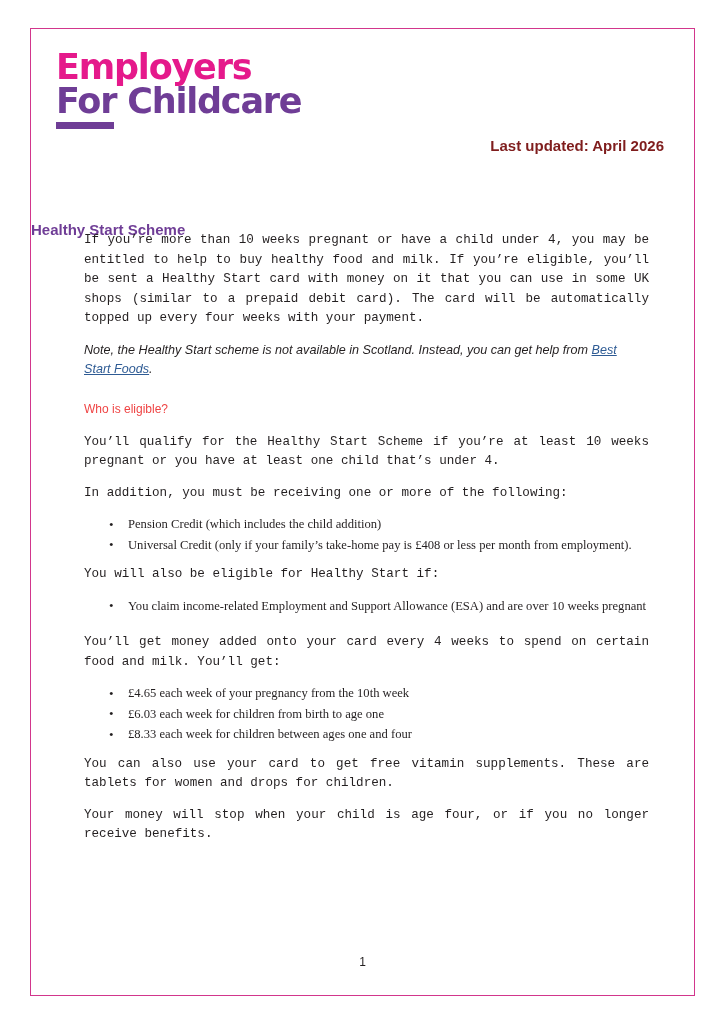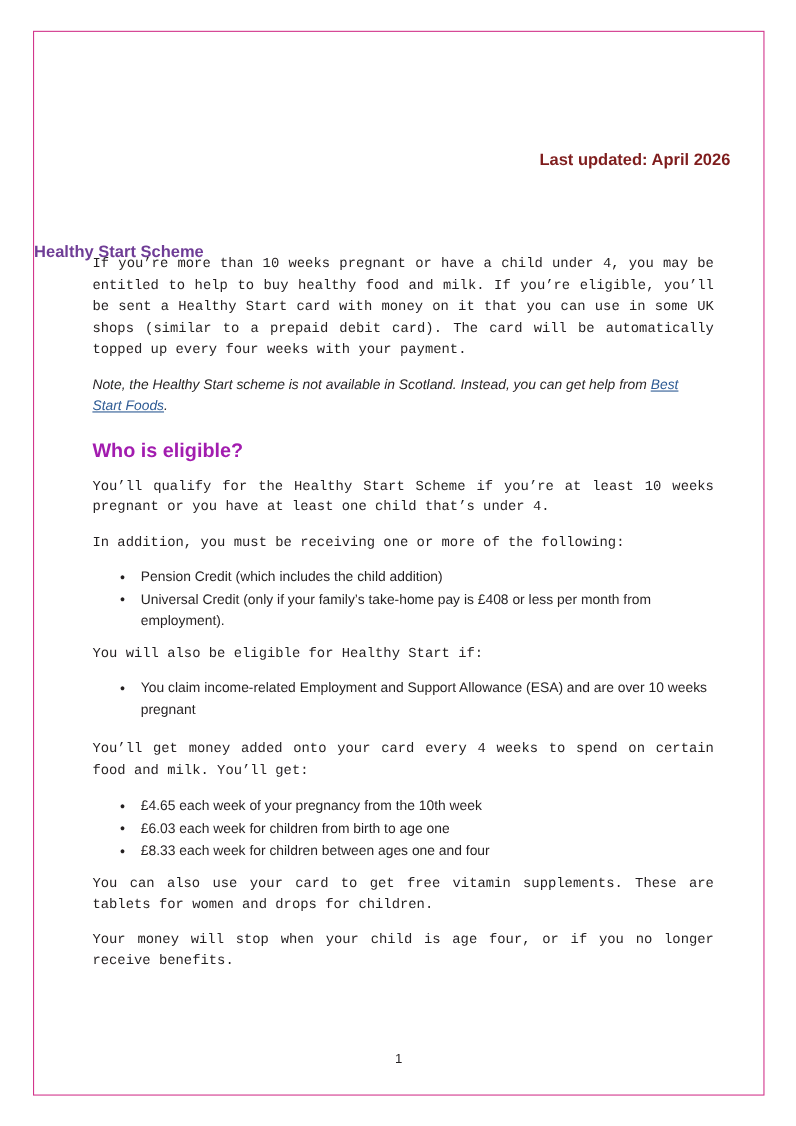--- a/index.html
+++ b/index.html
@@ -116,31 +116,32 @@
     color: #231f20;
   }
   a.inline-link {
     color: #2e5b94;
     text-decoration: underline;
     font-style: italic;
   }
 
   h2.section-heading {
     margin: 20px 0 8px 0;
-    font-size: 18px;
-    font-weight: bold;
-    color: #a21caf;
+    font-size: 12px;
+    font-weight: normal;
+    color: #ef4444;
     line-height: 18px;
   }
   h2.section-heading.tight { margin-top: 18px; }
 
   ul.bullets {
     margin: 4px 0 10px 0;
     padding-left: 42px;
     list-style: none;
+    font-family: Liberation Serif, serif;
   }
   ul.bullets li {
     position: relative;
     font-size: 12.6px;
     line-height: 19.5px;
     margin-bottom: 1px;
     padding-left: 2px;
     color: #231f20;
   }
   ul.bullets li::before {
@@ -164,20 +165,25 @@
     font-size: 12px;
     color: #231f20;
   }
 </style>
 </head>
 <body>
 
 <div class="page-frame">
   <div class="page-inner">
 
+    <div class="logo">
+      <div class="logo-line1">Employers</div>
+      <div class="logo-line2">For Childcare</div>
+      <div class="logo-underline"></div>
+    </div>
 
     <div class="last-updated">Last updated: April 2026</div>
 
     <div class="doc-title">Healthy Start Scheme</div>
 
     <div class="content">
 
       <p class="para">If you’re more than 10 weeks pregnant or have a child under 4, you may be entitled to help to buy healthy food and milk. If you’re eligible, you’ll be sent a Healthy Start card with money on it that you can use in some UK shops (similar to a prepaid debit card). The card will be automatically topped up every four weeks with your payment.</p>
 
       <p class="note"><span>Note, the Healthy Start scheme is not available in Scotland. Instead, you can get help from </span><a class="inline-link" href="#">Best Start Foods</a><span>.</span></p>

